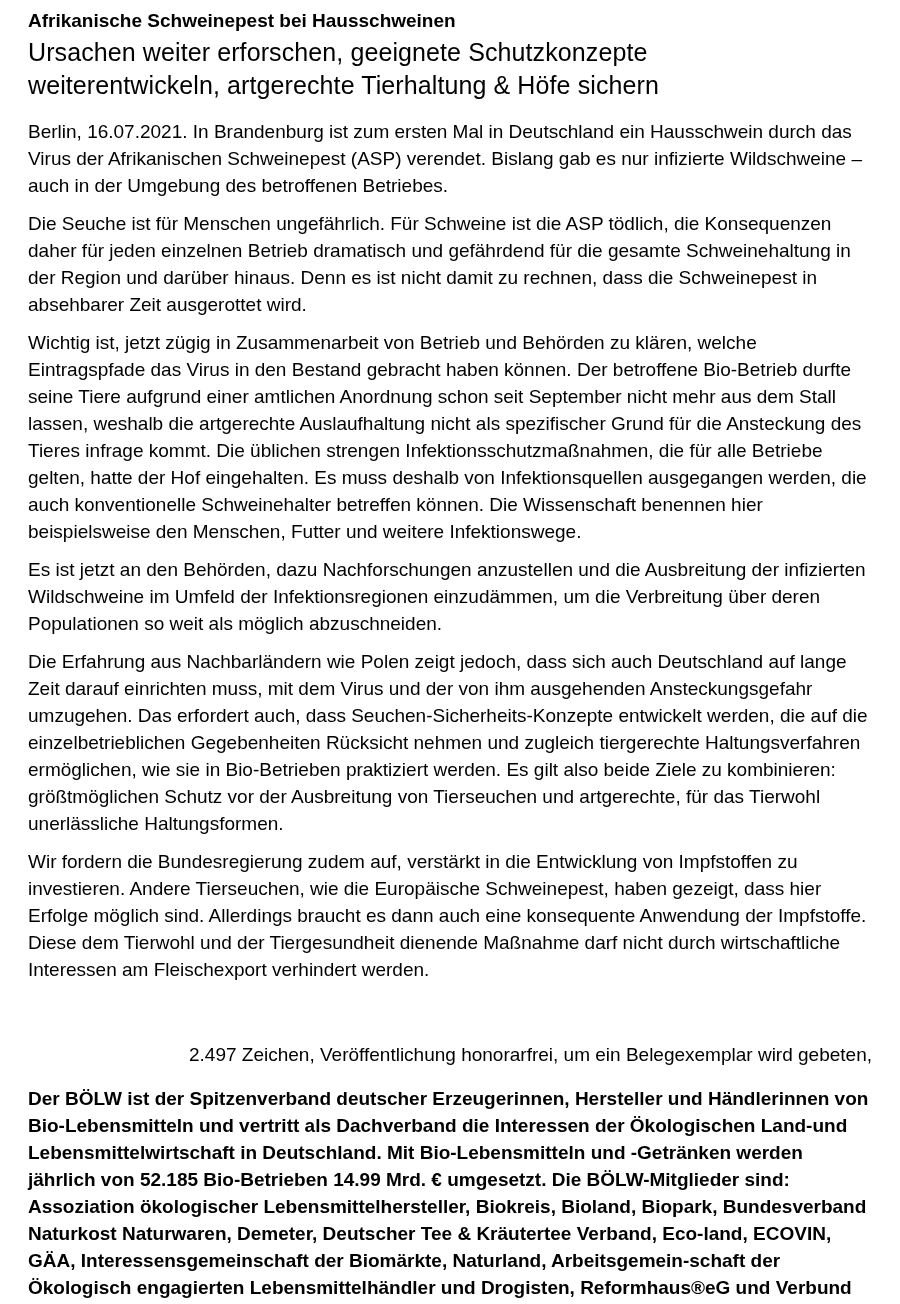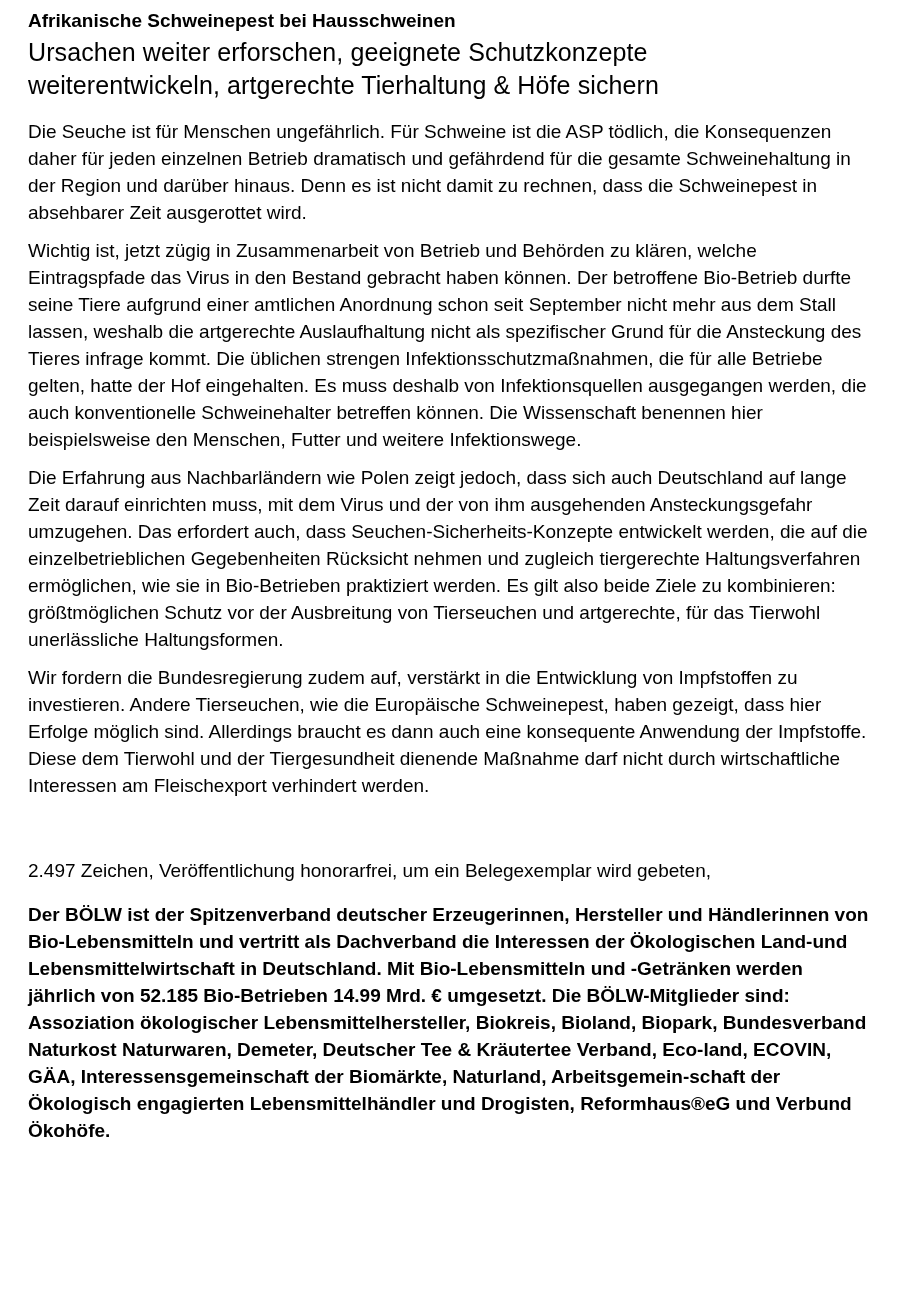--- a/index.html
+++ b/index.html
@@ -36,20 +36,21 @@
     font-size: 19px;
     font-weight: normal;
     line-height: 27px;
     margin: 0 0 11px 0;
     max-width: 845px;
   }
   .note {
     margin-top: 58px;
     font-size: 19px;
     line-height: 27px;
+    text-align: right;
   }
   .note .note-line {
     margin: 0;
   }
   .boilerplate {
     margin-top: 17px;
     font-size: 19px;
     font-weight: bold;
     line-height: 27px;
     max-width: 845px;
@@ -58,22 +59,24 @@
 </head>
 <body>
 
 <div class="page">
 
   <h2 class="kicker">Afrikanische Schweinepest bei Hausschweinen</h2>
 
   <h1 class="headline">Ursachen weiter erforschen, geeignete Schutzkonzepte weiterentwickeln, artgerechte Tierhaltung &amp; Höfe sichern</h1>
 
   <div class="body-text">
+    <p>Berlin, 16.07.2021. In Brandenburg ist zum ersten Mal in Deutschland ein Hausschwein durch das Virus der Afrikanischen Schweinepest (ASP) verendet. Bislang gab es nur infizierte Wildschweine – auch in der Umgebung des betroffenen Betriebes.</p>
     <p>Die Seuche ist für Menschen ungefährlich. Für Schweine ist die ASP tödlich, die Konsequenzen daher für jeden einzelnen Betrieb dramatisch und gefährdend für die gesamte Schweinehaltung in der Region und darüber hinaus. Denn es ist nicht damit zu rechnen, dass die Schweinepest in absehbarer Zeit ausgerottet wird.</p>
     <p>Wichtig ist, jetzt zügig in Zusammenarbeit von Betrieb und Behörden zu klären, welche Eintragspfade das Virus in den Bestand gebracht haben können. Der betroffene Bio-Betrieb durfte seine Tiere aufgrund einer amtlichen Anordnung schon seit September nicht mehr aus dem Stall lassen, weshalb die artgerechte Auslaufhaltung nicht als spezifischer Grund für die Ansteckung des Tieres infrage kommt. Die üblichen strengen Infektionsschutzmaßnahmen, die für alle Betriebe gelten, hatte der Hof eingehalten. Es muss deshalb von Infektionsquellen ausgegangen werden, die auch konventionelle Schweinehalter betreffen können. Die Wissenschaft benennen hier beispielsweise den Menschen, Futter und weitere Infektionswege.</p>
+    <p>Es ist jetzt an den Behörden, dazu Nachforschungen anzustellen und die Ausbreitung der infizierten Wildschweine im Umfeld der Infektionsregionen einzudämmen, um die Verbreitung über deren Populationen so weit als möglich abzuschneiden.</p>
     <p>Die Erfahrung aus Nachbarländern wie Polen zeigt jedoch, dass sich auch Deutschland auf lange Zeit darauf einrichten muss, mit dem Virus und der von ihm ausgehenden Ansteckungsgefahr umzugehen. Das erfordert auch, dass Seuchen-Sicherheits-Konzepte entwickelt werden, die auf die einzelbetrieblichen Gegebenheiten Rücksicht nehmen und zugleich tiergerechte Haltungsverfahren ermöglichen, wie sie in Bio-Betrieben praktiziert werden. Es gilt also beide Ziele zu kombinieren: größtmöglichen Schutz vor der Ausbreitung von Tierseuchen und artgerechte, für das Tierwohl unerlässliche Haltungsformen.</p>
     <p>Wir fordern die Bundesregierung zudem auf, verstärkt in die Entwicklung von Impfstoffen zu investieren. Andere Tierseuchen, wie die Europäische Schweinepest, haben gezeigt, dass hier Erfolge möglich sind. Allerdings braucht es dann auch eine konsequente Anwendung der Impfstoffe. Diese dem Tierwohl und der Tiergesundheit dienende Maßnahme darf nicht durch wirtschaftliche Interessen am Fleischexport verhindert werden.</p>
   </div>
 
   <div class="note">
     <p class="note-line">2.497 Zeichen, Veröffentlichung honorarfrei, um ein Belegexemplar wird gebeten,</p>
   </div>
 
   <p class="boilerplate">Der BÖLW ist der Spitzenverband deutscher Erzeugerinnen, Hersteller und Händlerinnen von Bio-Lebensmitteln und vertritt als Dachverband die Interessen der Ökologischen Land-und Lebensmittelwirtschaft in Deutschland. Mit Bio-Lebensmitteln und -Getränken werden jährlich von 52.185 Bio-Betrieben 14.99 Mrd. € umgesetzt. Die BÖLW-Mitglieder sind: Assoziation ökologischer Lebensmittelhersteller, Biokreis, Bioland, Biopark, Bundesverband Naturkost Naturwaren, Demeter, Deutscher Tee &amp; Kräutertee Verband, Eco-land, ECOVIN, GÄA, Interessensgemeinschaft der Biomärkte, Naturland, Arbeitsgemein-schaft der Ökologisch engagierten Lebensmittelhändler und Drogisten, Reformhaus®eG und Verbund Ökohöfe.</p>
 

